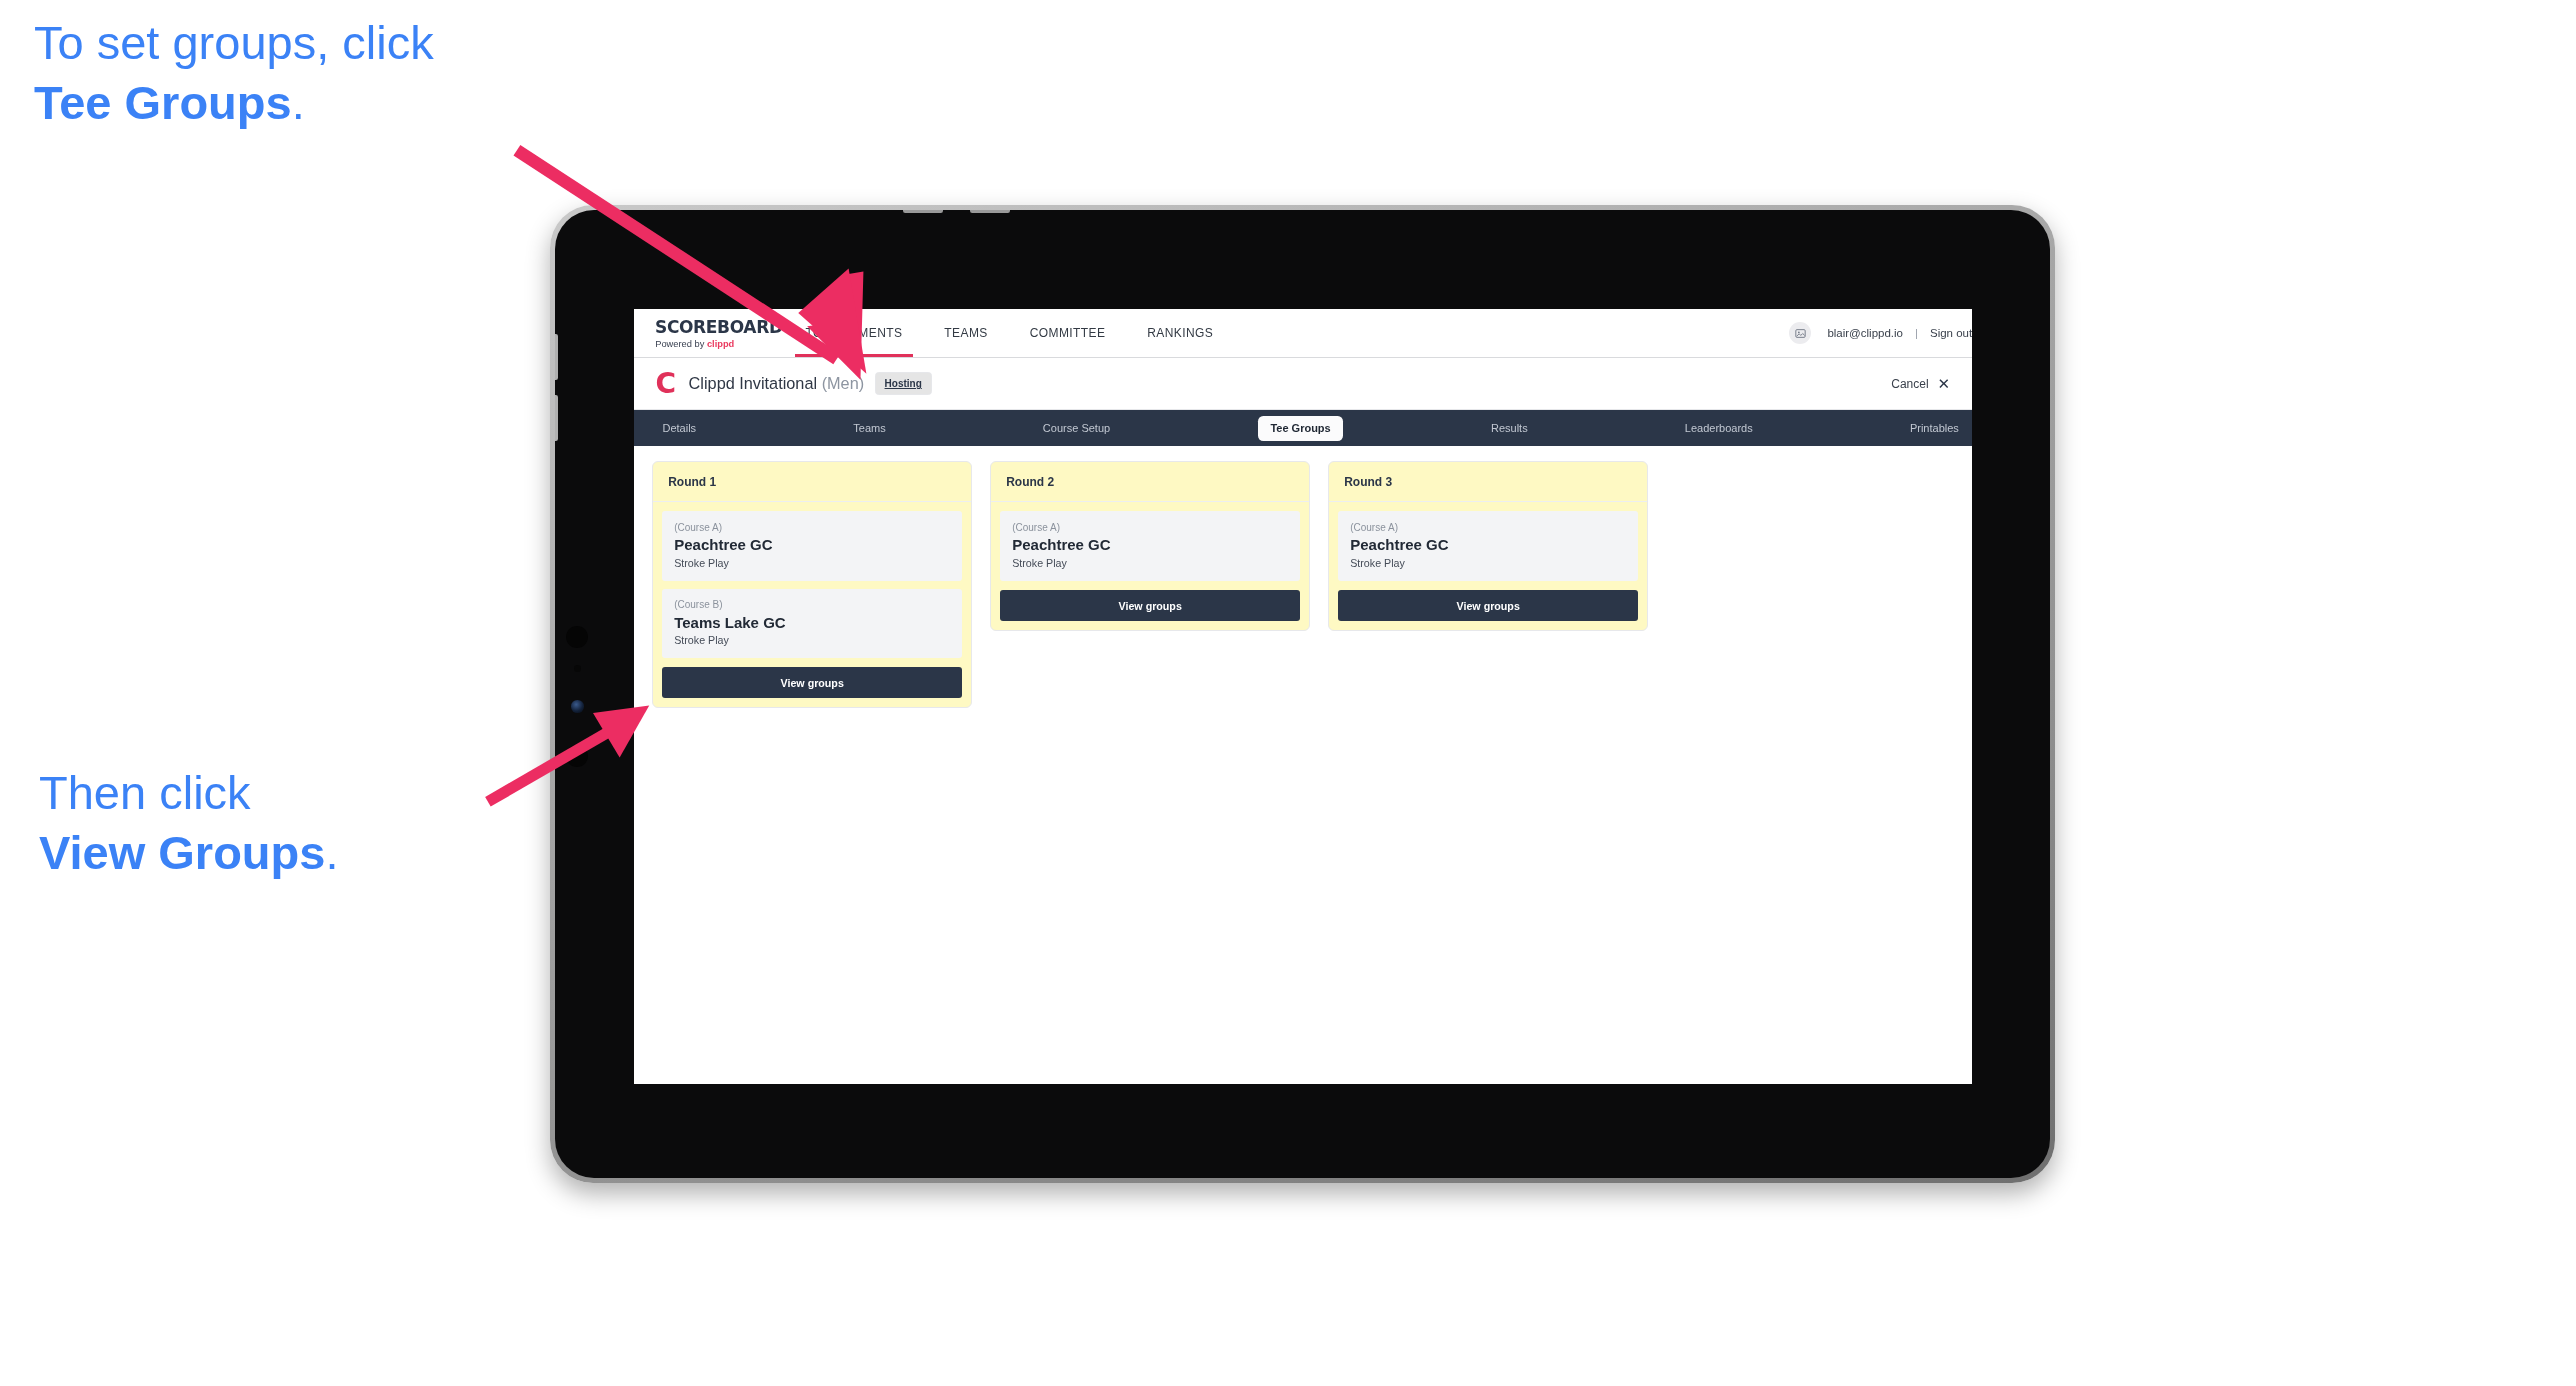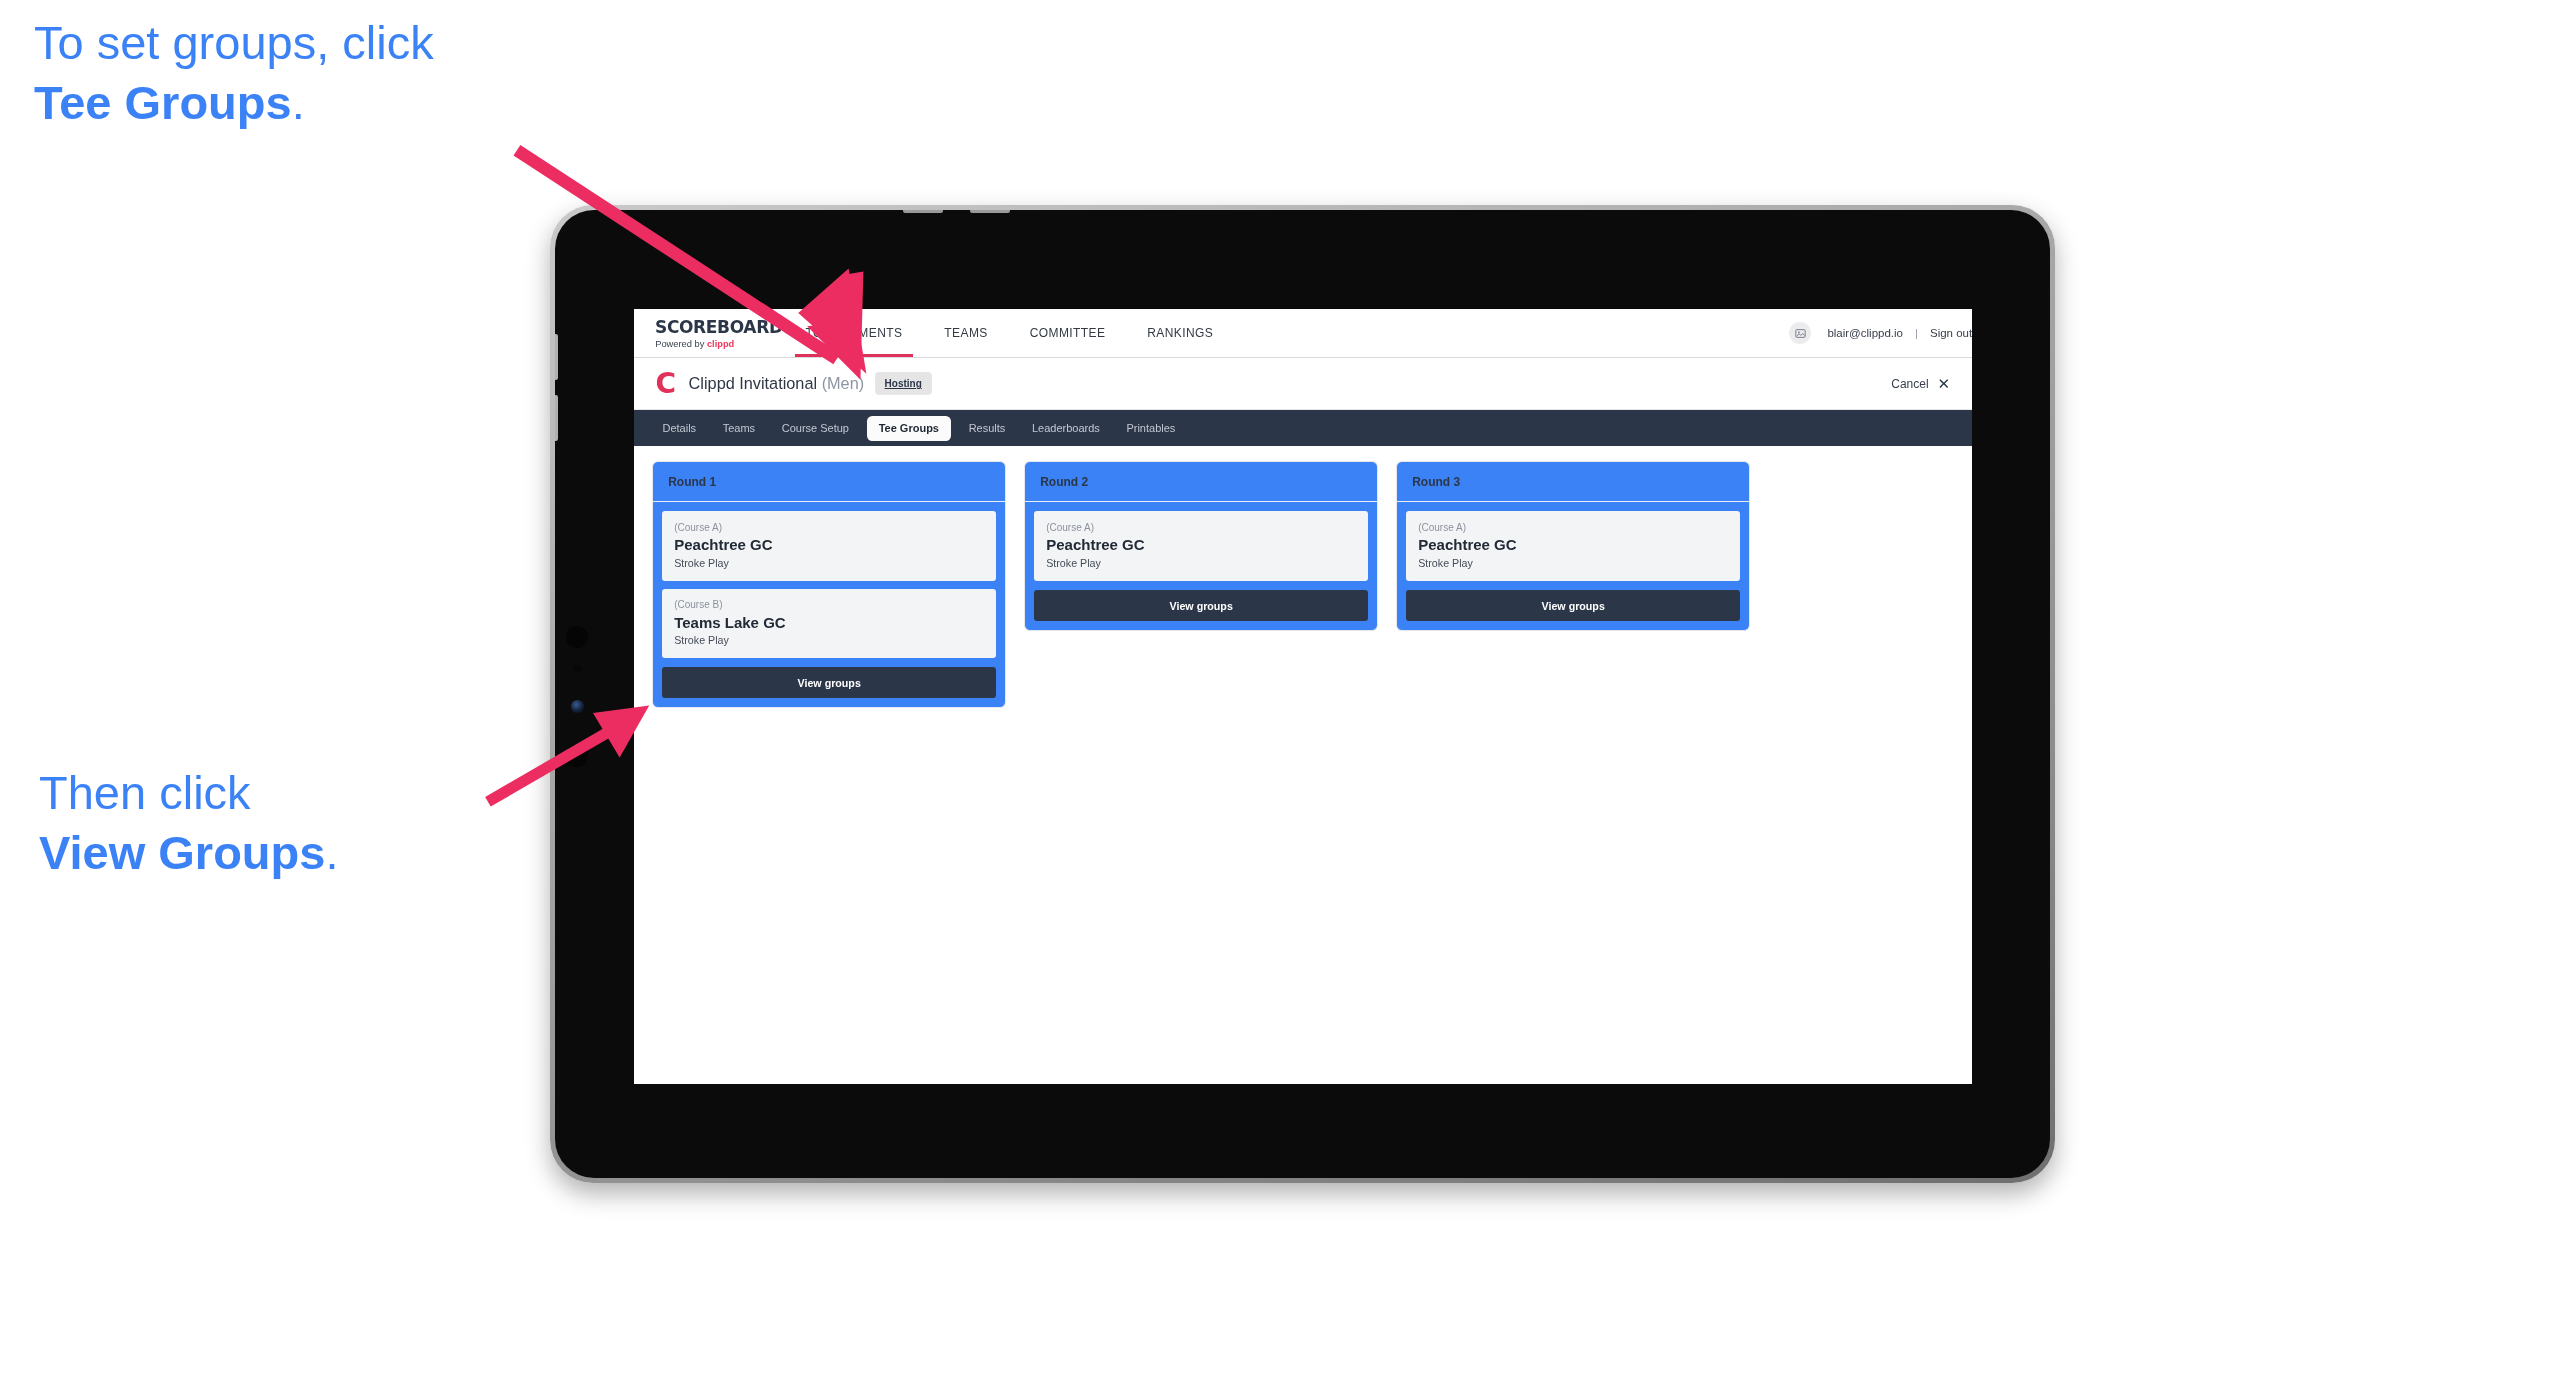--- a/index.html
+++ b/index.html
@@ -121,41 +121,41 @@
     background: #e5e5e5; border: 0.7px solid #e6e7ea; border-radius: 3.7px;
     padding: 5.2px 9px; white-space: nowrap; text-decoration: underline;
   }
   #titlebar-right { margin-left: auto; margin-right: 22px; display: flex; align-items: center; gap: 9px; }
   #cancel-label { font-size: 12px; color: #3a414c; }
   #cancel-x { font-size: 15px; color: #2b3648; line-height: 1; }
 
   
   #tabstrip {
     height: 36px; background: #2b3648;
-    display: flex; align-items: center; padding-left: 15px;
+    display: flex; align-items: center; padding-left: 15px; justify-content: space-between;
   }
   .tab {
     font-size: 11px; color: #c2c8d2; padding: 0 13.3px;
     height: 100%; display: flex; align-items: center; cursor: pointer; white-space: nowrap;
   }
   .tab.active {
     background: #fbfbfc; color: #1f2733; font-weight: 700;
     border-radius: 5.2px; height: 25px; padding: 0 12px;
     margin: 0 4.4px;
   }
 
   
   #rounds {
     display: flex; gap: 18px;
     padding: 15px 18px 0 18px;
     align-items: flex-start;
   }
   .round-card {
-    width: 354px;
-    background: #3b82f6;
+    width: 320px;
+    background: #fef9c3;
     border: 0.7px solid #e7e8eb;
     border-radius: 6px;
     overflow: hidden;
   }
   .round-head {
     padding: 12.6px 15px;
     border-bottom: 0.7px solid #eceef1;
     font-size: 12px; font-weight: 700; color: #2b3648;
   }
   .round-body { padding: 9px; }

